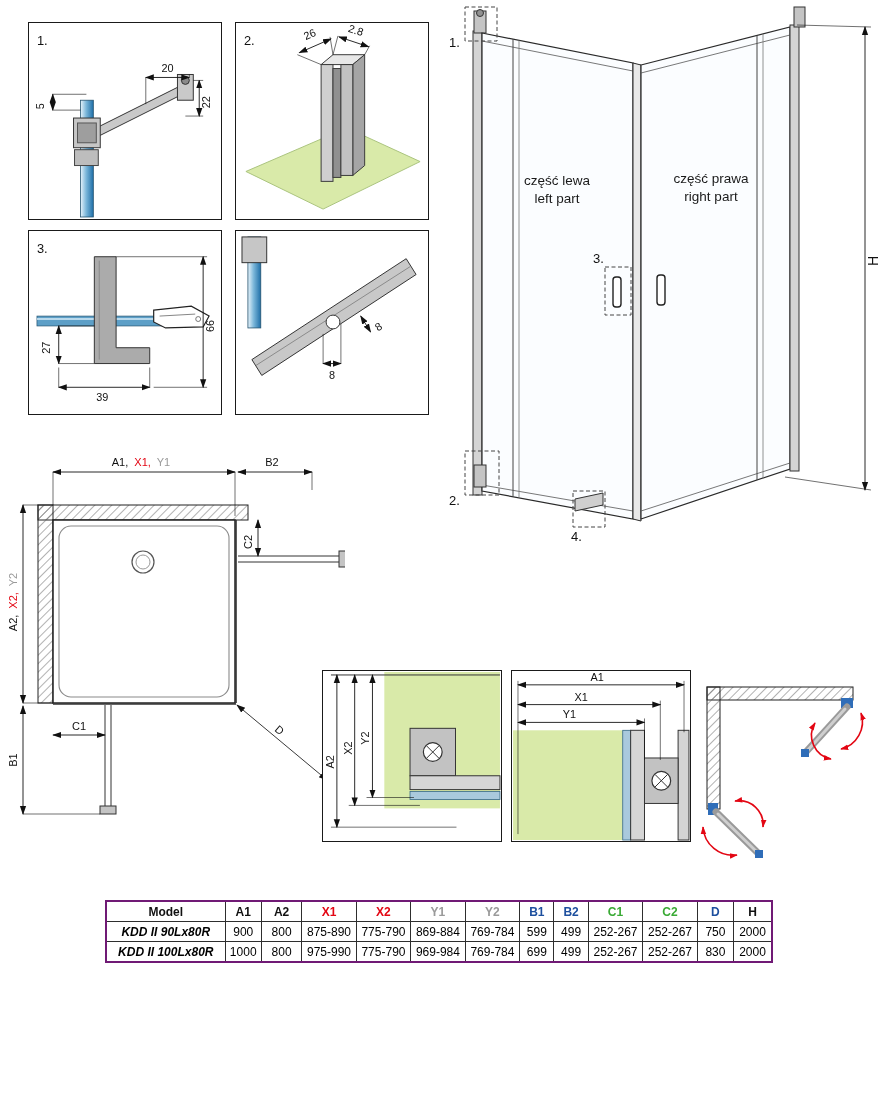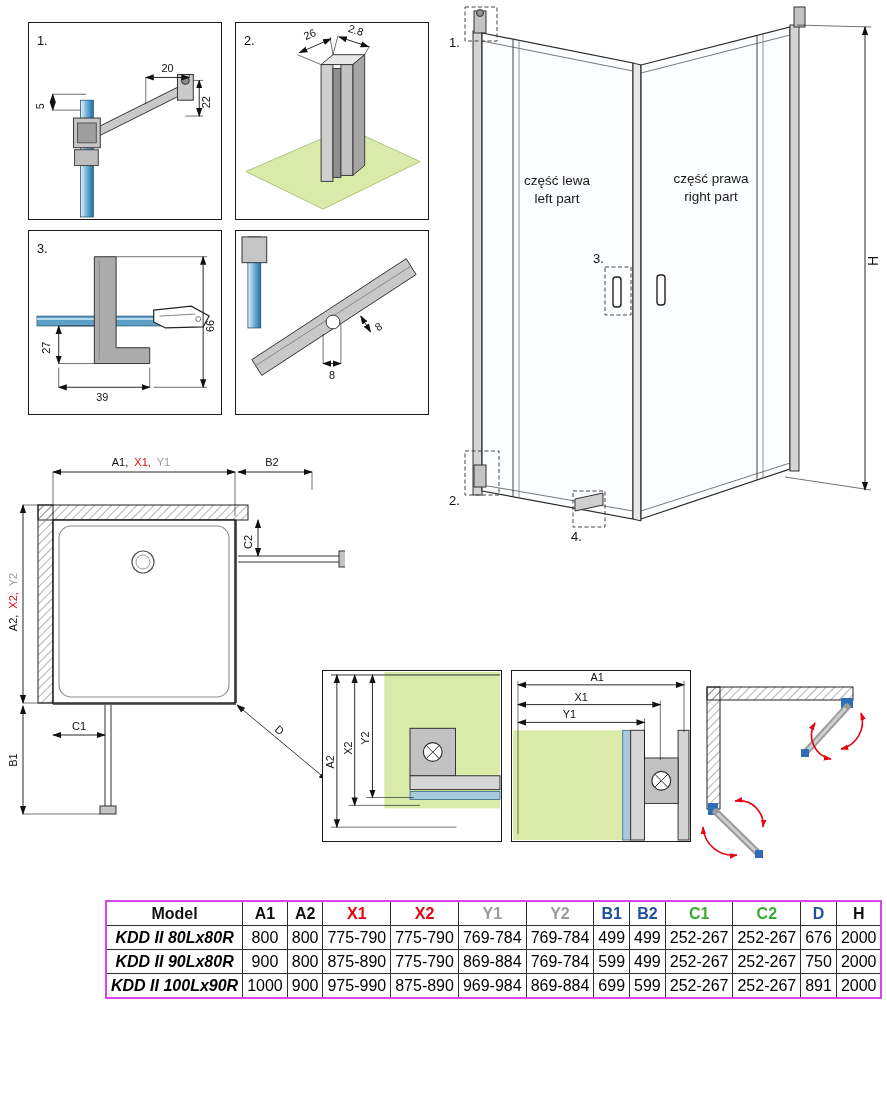--- a/index.html
+++ b/index.html
@@ -5,21 +5,21 @@
   *{margin:0;padding:0;box-sizing:border-box}
   body{background:#fff;font-family:"Liberation Sans",sans-serif}
   .sheet{position:relative;width:887px;height:1118px;background:#fff;overflow:hidden}
   .abs{position:absolute}
   .dbox{border:1.6px solid #1a1a1a;background:#fff}
   svg text{font-family:"Liberation Sans",sans-serif}
   .dim{font-size:11px;fill:#111}
   .num{font-size:13px;fill:#111}
   .plabel{font-size:13.5px;fill:#1a1a1a}
   .tablewrap{position:absolute;left:105px;top:900px}
-  table.spec{border-collapse:collapse;font-size:16px;border:2px solid #d946ef;width:668px;background:#fff}
+  table.spec{border-collapse:collapse;font-size:12px;border:2px solid #701a75;width:668px;background:#fff}
   .spec th,.spec td{border:1px solid #2e2e2e;text-align:center;padding:2.5px 4px;white-space:nowrap}
   .spec th{font-weight:bold}
   .spec td.model{font-weight:bold;font-style:italic}
 </style>
 </head>
 <body>
 
 <div class="sheet">
 
   <svg class="abs dbox" style="left:28px;top:22px" width="194" height="198" viewBox="0 0 194 198">
@@ -352,61 +352,46 @@
             <th style="color: rgb(29, 79, 158);">B1</th>
             <th style="color: rgb(29, 79, 158);">B2</th>
             <th style="color: rgb(58, 170, 53);">C1</th>
             <th style="color: rgb(58, 170, 53);">C2</th>
             <th style="color: rgb(29, 79, 158);">D</th>
             <th style="color: rgb(17, 17, 17);">H</th>
           </tr>
         </thead>
       <tbody>
           <tr>
-            <td class="model">KDD II 80Lx80R</td>
-            <td>800</td>
-            <td>800</td>
-            <td>775-790</td>
-            <td>775-790</td>
-            <td>769-784</td>
-            <td>769-784</td>
-            <td>499</td>
-            <td>499</td>
-            <td>252-267</td>
-            <td>252-267</td>
-            <td>676</td>
-            <td>2000</td>
-          </tr>
-          <tr>
             <td class="model">KDD II 90Lx80R</td>
             <td>900</td>
             <td>800</td>
             <td>875-890</td>
             <td>775-790</td>
             <td>869-884</td>
             <td>769-784</td>
             <td>599</td>
             <td>499</td>
             <td>252-267</td>
             <td>252-267</td>
             <td>750</td>
             <td>2000</td>
           </tr>
           <tr>
-            <td class="model">KDD II 100Lx90R</td>
+            <td class="model">KDD II 100Lx80R</td>
             <td>1000</td>
-            <td>900</td>
+            <td>800</td>
             <td>975-990</td>
-            <td>875-890</td>
+            <td>775-790</td>
             <td>969-984</td>
-            <td>869-884</td>
+            <td>769-784</td>
             <td>699</td>
-            <td>599</td>
+            <td>499</td>
             <td>252-267</td>
             <td>252-267</td>
-            <td>891</td>
+            <td>830</td>
             <td>2000</td>
           </tr>
         </tbody>
     </table>
   </div>
 
 </div>
 
 </body></html>

